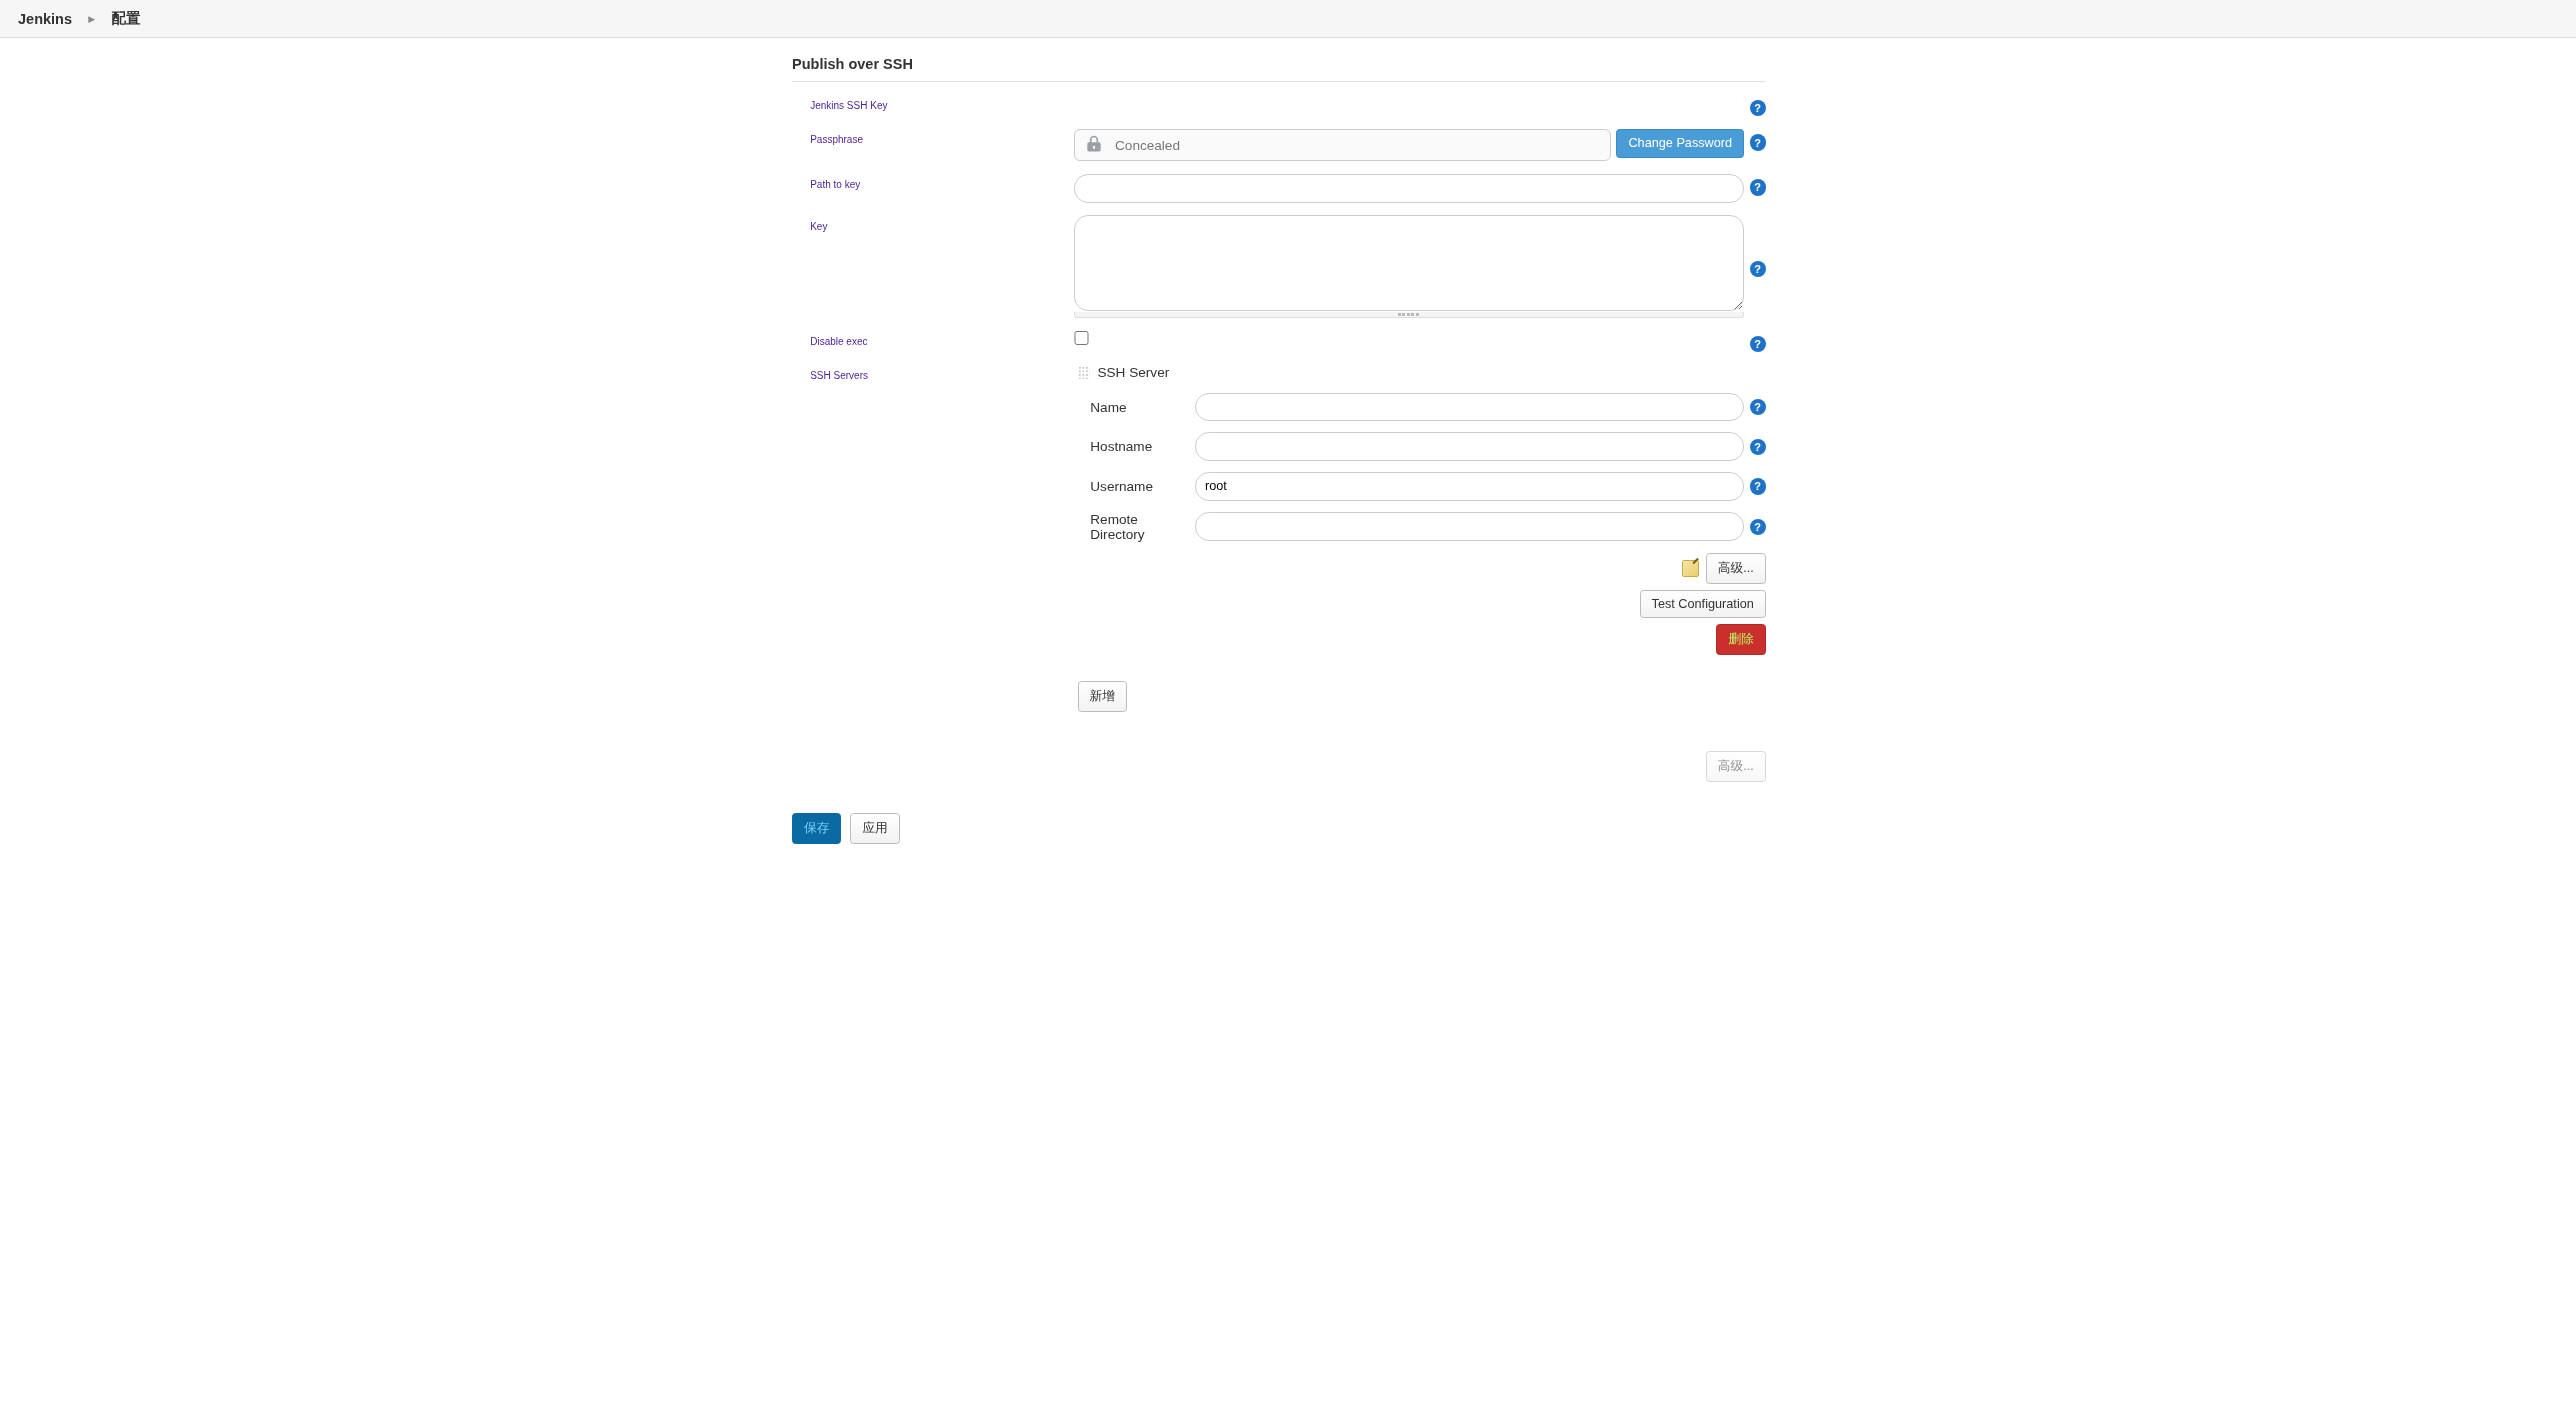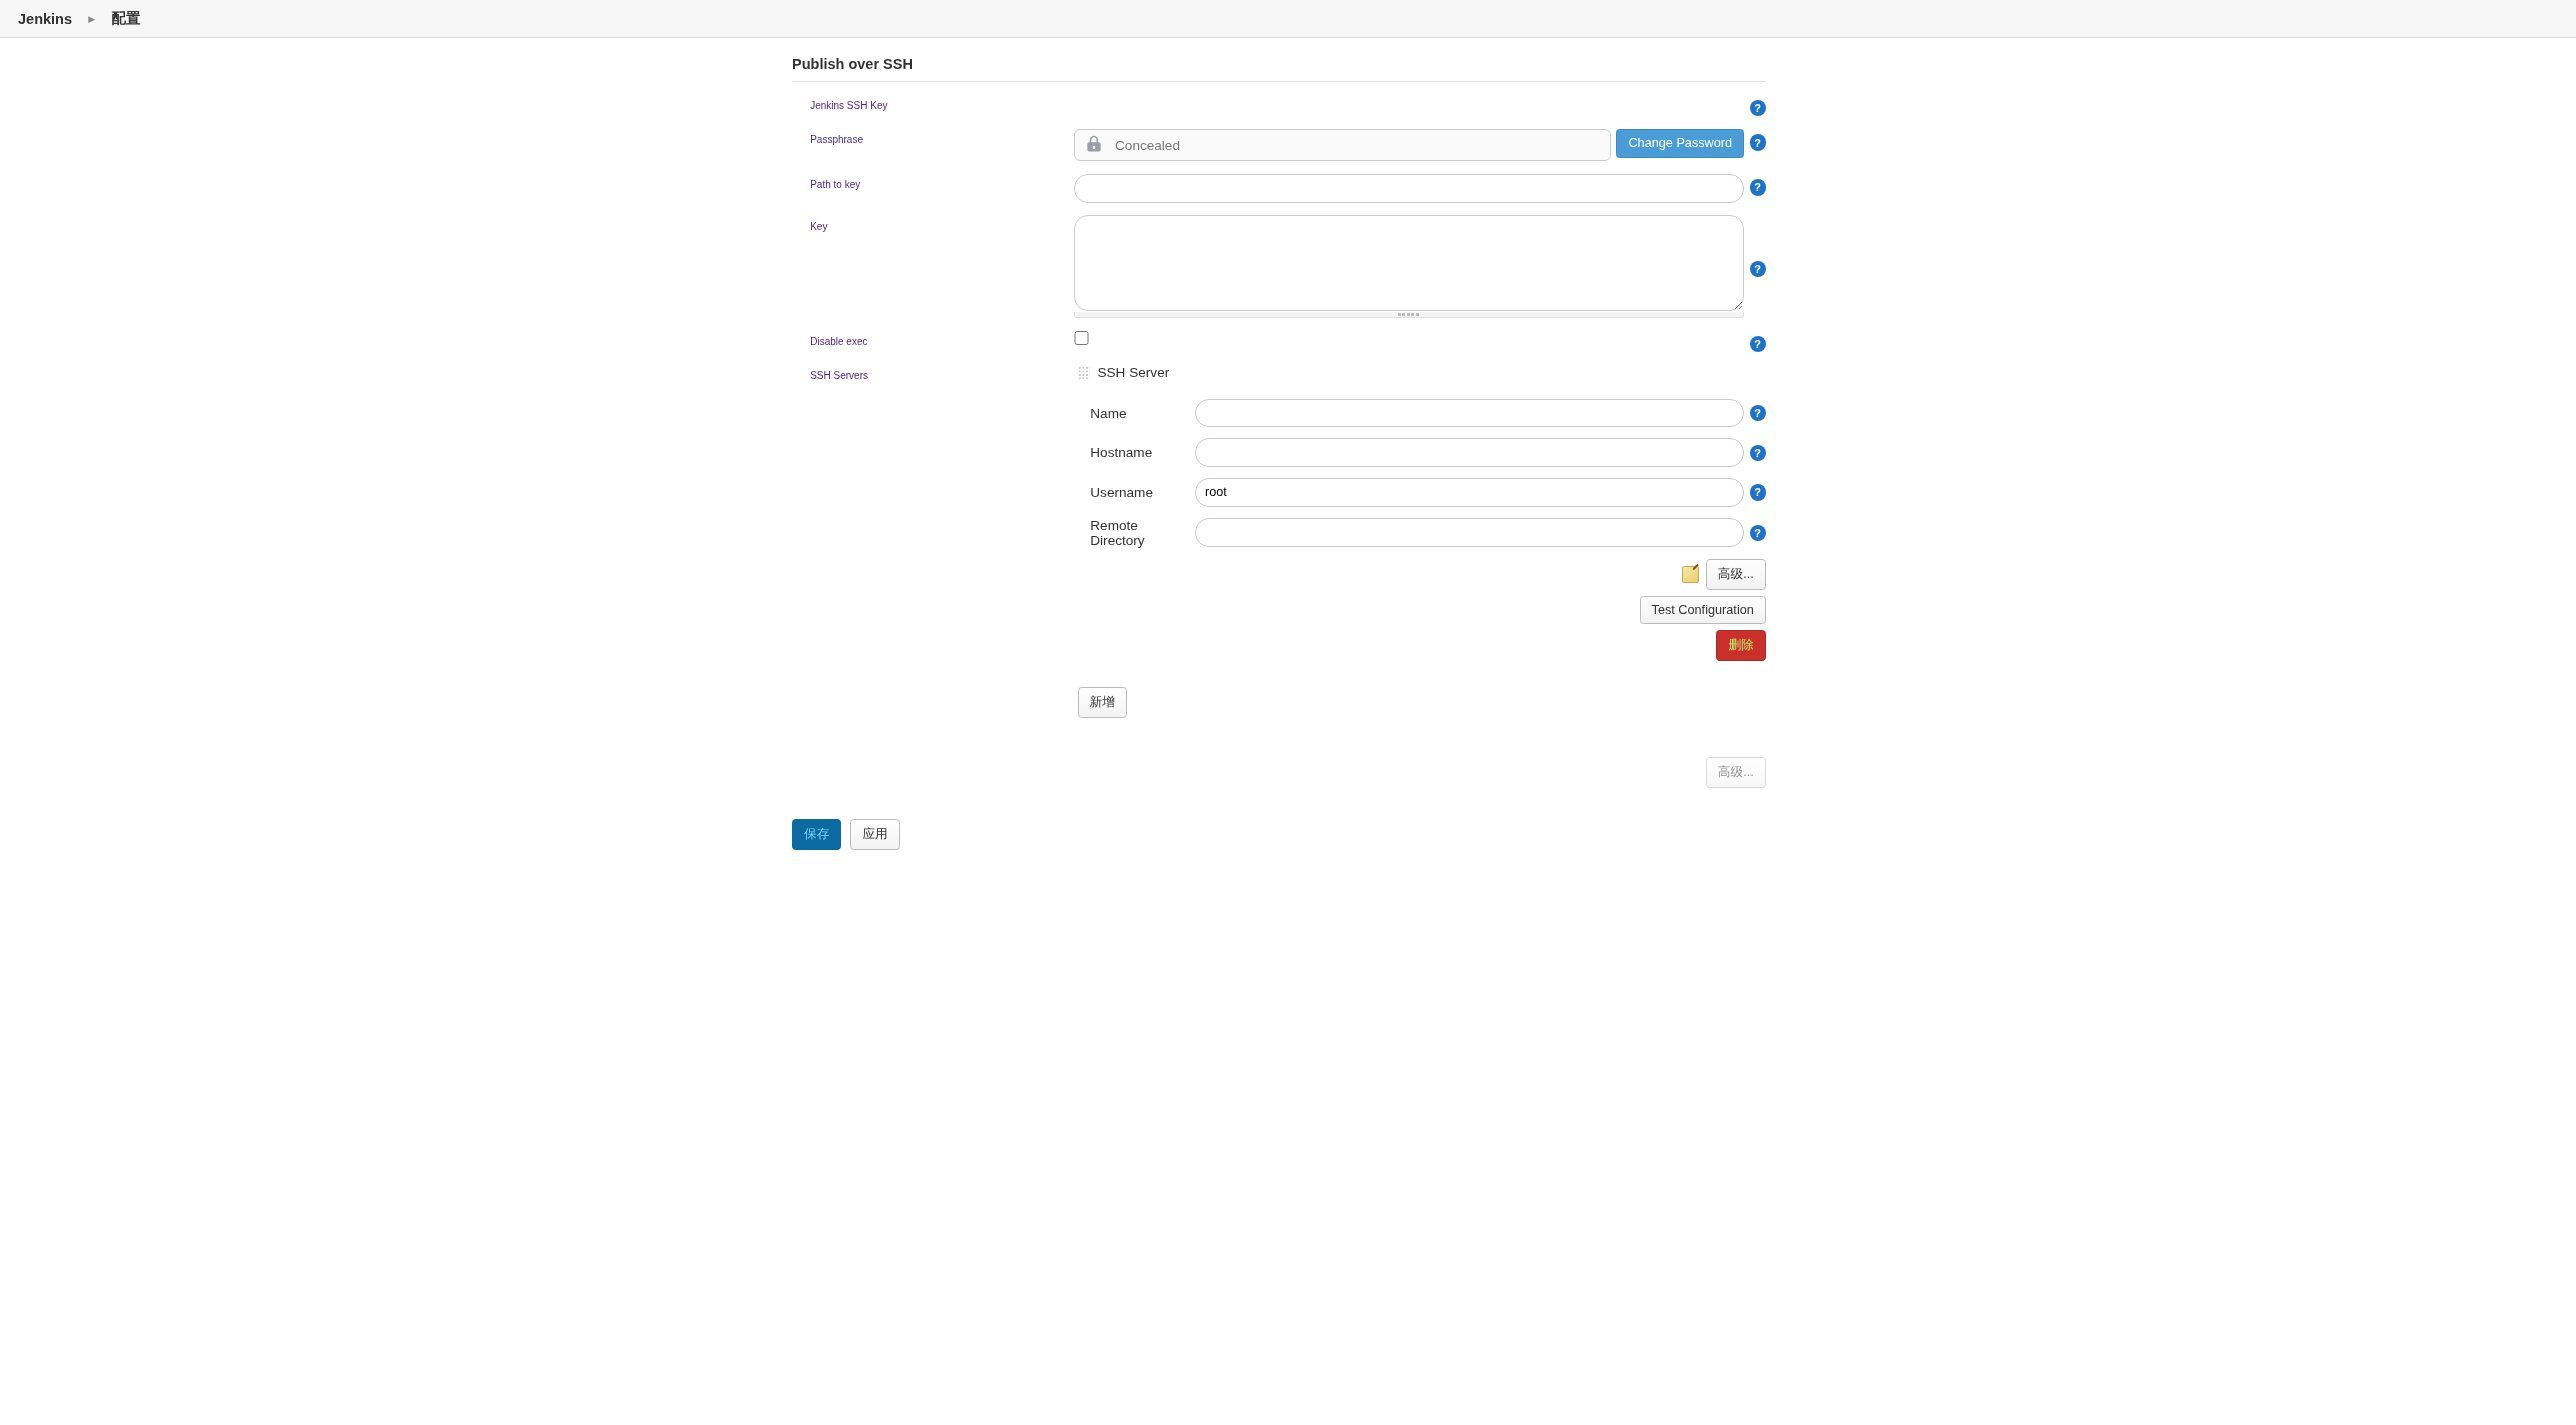--- a/index.html
+++ b/index.html
@@ -18,21 +18,21 @@
 .btn { padding: 6.3px 11px; font-size: 12.7px; border-radius: 3.6px; cursor: pointer; }
 .btn-blue { background: #4a9cd6; color: #fff; border: 0.9px solid #3a8ac2; }
 .btn-default { background: linear-gradient(#fff,#f2f2f2); color: #333; border: 0.9px solid #bbb; }
 .btn-red { background: #c9302c; color: #bef264; border: 0.9px solid #b02a27; }
 .btn-primary { background: #0b6aa2; color: #7dd3fc; border: 0.9px solid #0b6aa2; }
 .help { width: 16.3px; height: 16.3px; border-radius: 50%; background: #1f73c6; color: #fff; font-weight: 700; font-size: 11px; display: flex; align-items: center; justify-content: center; margin-top: 5.4px; cursor: pointer; flex-shrink: 0; }
 textarea.text-input { height: 96px; resize: both; }
 .resize-handle { height: 5.4px; background: #f4f4f4; border: 0.9px solid #ddd; border-top: none; border-radius: 0 0 3.6px 3.6px; margin-top: -1.8px; position: relative; }
 .resize-handle::after { content: ""; position: absolute; left: 50%; top: 0.9px; transform: translateX(-50%); width: 22px; height: 2.7px; background: repeating-linear-gradient(90deg,#bbb 0 2.7px, transparent 2.7px 4.5px); }
 .ssh-server-block { margin-left: 3.6px; }
-.ssh-header { display: flex; align-items: center; gap: 7.2px; font-size: 13.6px; margin-bottom: 19px; }
+.ssh-header { display: flex; align-items: center; gap: 7.2px; font-size: 13.6px; margin-bottom: 13px; }
 .drag-dots { width: 12.7px; height: 12.7px; background: radial-gradient(#c9c9c9 0.9px, transparent 1.1px); background-size: 3.6px 3.6px; }
 .sub-row { display: flex; align-items: center; margin-bottom: 11px; gap: 5.4px; }
 .sub-label { width: 112px; padding-left: 12.7px; font-size: 13.6px; }
 .sub-row .text-input { flex:1; }
 .sub-row .help { margin-top: 0; }
 .ssh-actions { display: flex; justify-content: flex-end; gap: 9px; margin-top: 5.4px; flex-wrap: wrap; }
 .button-row { display:flex; align-items:center; gap:7.2px; }
 .note-icon { width:16.3px; height:16.3px; background: linear-gradient(135deg,#f5e6a8,#e9cf6b); border:0.9px solid #caa94a; border-radius:1.8px; position:relative; }
 .note-icon::after { content:""; position:absolute; right:-1.8px; top:-1.8px; width:7.2px; height:1.8px; background:#7a5c21; transform:rotate(-45deg); }
 .bottom-bar { margin-left: -11px; margin-top: 27px; padding-top: 3.6px; display:flex; gap: 9px; }

